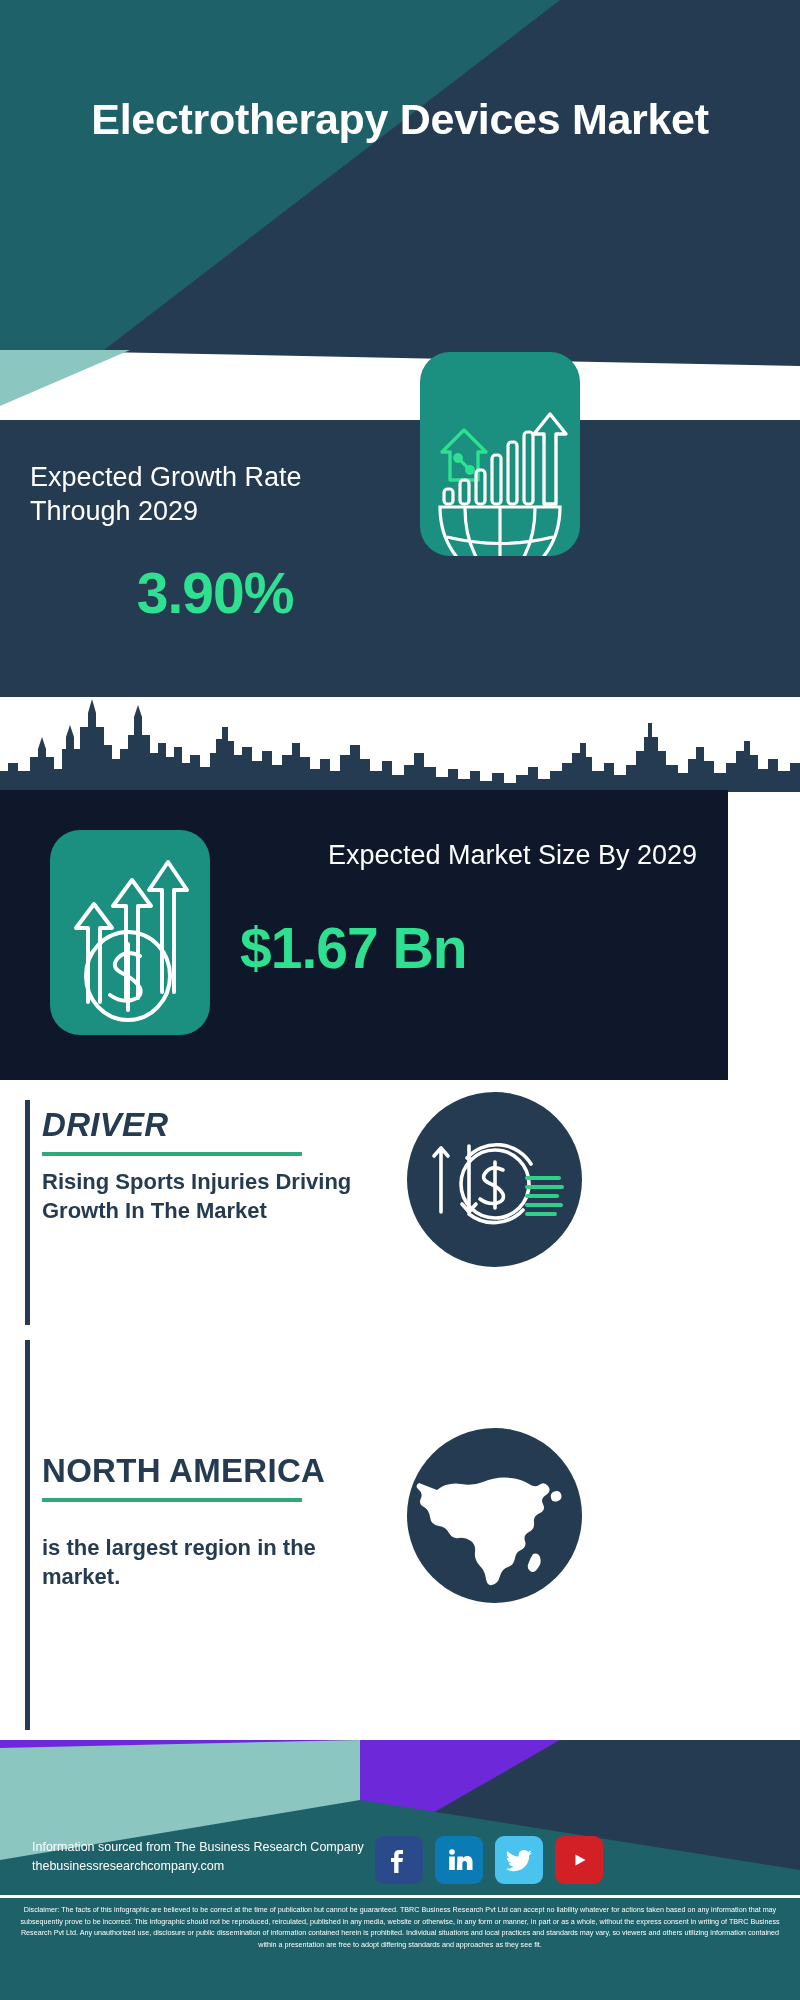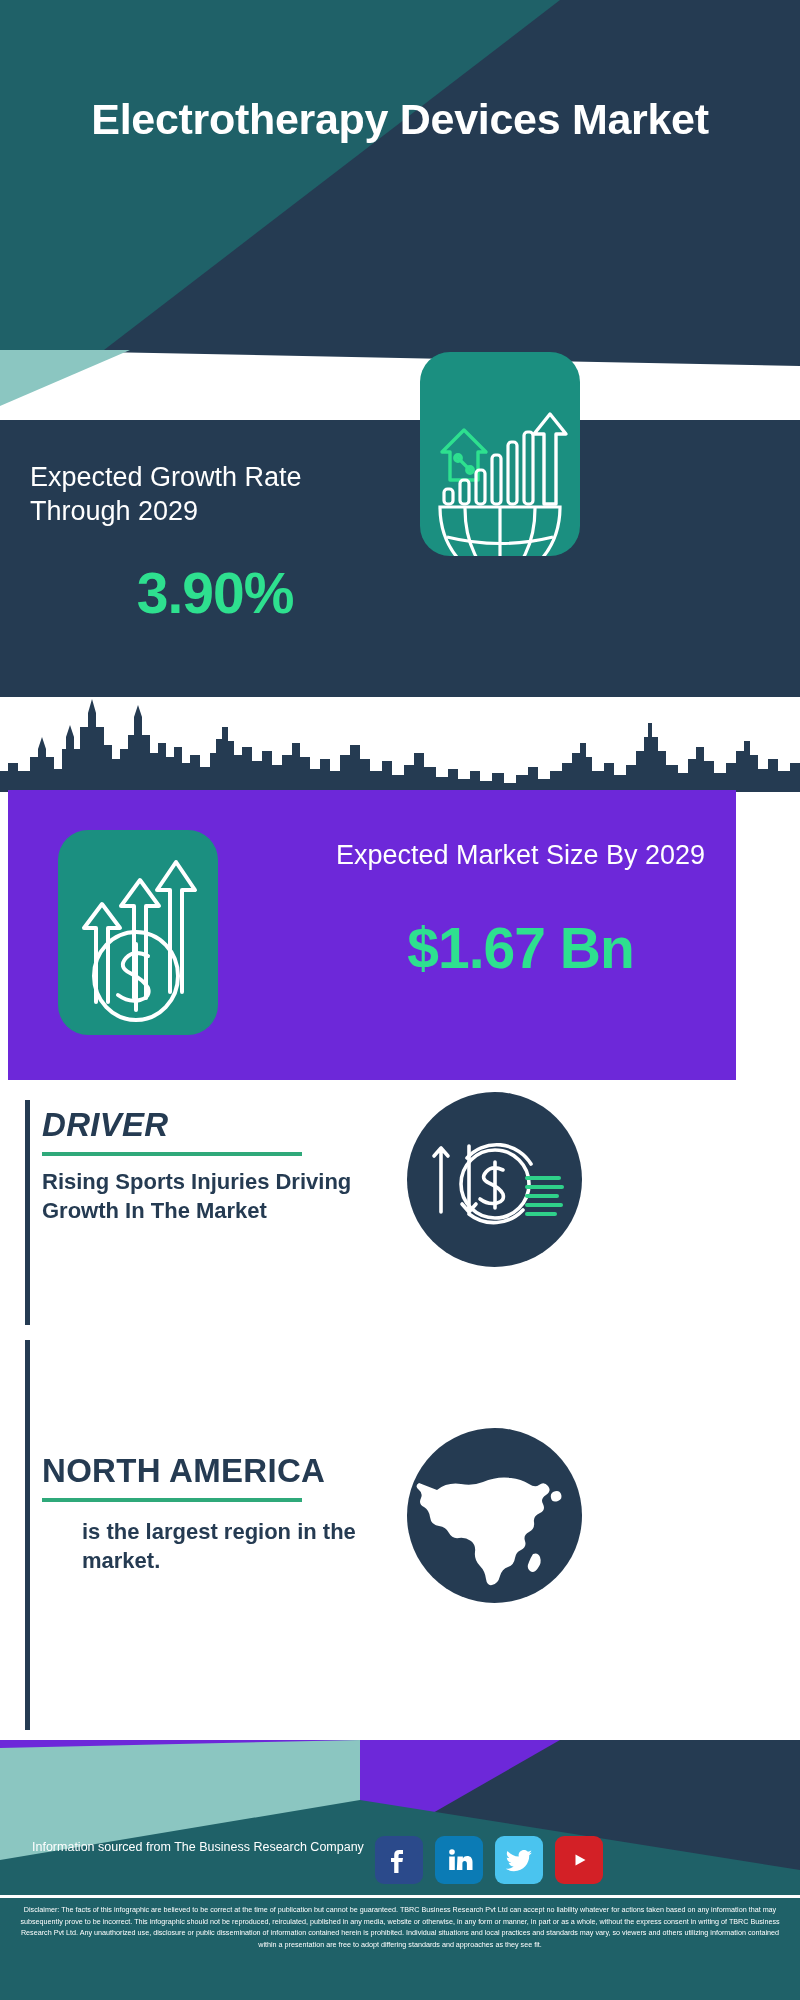--- a/index.html
+++ b/index.html
@@ -35,47 +35,47 @@
     letter-spacing:-1px; }
   .icon-box { position:absolute; background:#1b8f80; border-radius:30px; }
   #growth-icon-box { left:420px; top:-68px; width:160px; height:204px; }
 
   
   .skyline-wrap { position:absolute; left:0; top:697px; width:800px; height:95px;
     background:#ffffff; overflow:hidden; }
   .skyline-wrap svg { position:absolute; left:0; bottom:0; width:800px; height:95px; }
 
   
-  .market { position:absolute; left:8px; top:790px; width:728px; height:290px;
-    background:#6d28d9; }
+  .market { position:absolute; left:0; top:790px; width:728px; height:290px;
+    background:#0f172a; }
   #market-icon-box { left:50px; top:40px; width:160px; height:205px; }
   .market-label { position:absolute; left:240px; top:48px; width:545px;
     text-align:center; color:#ffffff; font-size:27px; line-height:1.26; }
   .market-value { position:absolute; left:240px; top:125px; width:545px;
-    text-align:center; color:#2ee08f; font-size:57px; font-weight:bold;
+    color:#2ee08f; font-size:57px; font-weight:bold;
     letter-spacing:-1px; }
 
   
   .info { position:absolute; left:0; width:800px; background:#ffffff; }
   #driver-block { top:1080px; height:250px; }
   #region-block { top:1330px; height:410px; }
   .vbar { position:absolute; left:25px; width:5px; background:#253b52; }
   #driver-block .vbar { top:20px; height:225px; }
   #region-block .vbar { top:10px; height:390px; }
   .info-head { position:absolute; left:42px; color:#253b52;
     font-weight:bold; letter-spacing:0.3px; }
   #driver-block .info-head { top:26px; font-size:33px;font-style:italic; }
   #region-block .info-head { top:122px; font-size:33px; }
   .info-rule { position:absolute; left:42px; height:4px; background:#2fa97a; }
   #driver-block .info-rule { top:72px; width:260px; }
   #region-block .info-rule { top:168px; width:260px; }
   .info-text { position:absolute; left:42px; width:350px; color:#253b52;
     font-weight:bold; line-height:1.3; }
   #driver-block .info-text { top:88px; font-size:22px; }
-  #region-block .info-text { top:188px; font-size:22px; font-weight:bold;margin-left:40px; }
+  #region-block .info-text { top:204px; font-size:22px; font-weight:bold; }
   .circle-icon { position:absolute; border-radius:50%; background:#253b52; }
   #driver-circle { left:407px; top:12px; width:175px; height:175px; }
   #region-circle { left:407px; top:98px; width:175px; height:175px; }
 
   
   .footer { position:absolute; left:0; top:1740px; width:800px; height:155px;
     background:#6d28d9; overflow:hidden; }
   .f-lightteal { position:absolute; left:0; top:0; width:800px; height:155px;
     background:#8bc6c1; clip-path: polygon(0 8px, 360px 0, 360px 155px, 0 155px); }
   .f-navy { position:absolute; left:0; top:0; width:800px; height:155px;
@@ -212,20 +212,21 @@
       </svg>
     </div>
   </div>
 
   <div class="footer">
     <div class="f-navy"></div>
     <div class="f-lightteal"></div>
     <div class="f-darkteal"></div>
     <div class="footer-text">
       <div>Information sourced from The Business Research Company</div>
+      <div>thebusinessresearchcompany.com</div>
     </div>
   </div>
 
   <div class="social-row">
     <div class="social" style="background:#2b4a8b">
       <svg width="30" height="30" viewBox="0 0 30 30">
           <path fill="#fff" d="M19 9h-3c-1 0-1.5.5-1.5 1.6V13H19l-.6 4h-3.9v11h-4.3V17H7v-4h3.2v-2.9C10.2 6.6 12 5 15.2 5H19z"></path>
         </svg>
     </div>
     <div class="social" style="background:#0b7bb5">

